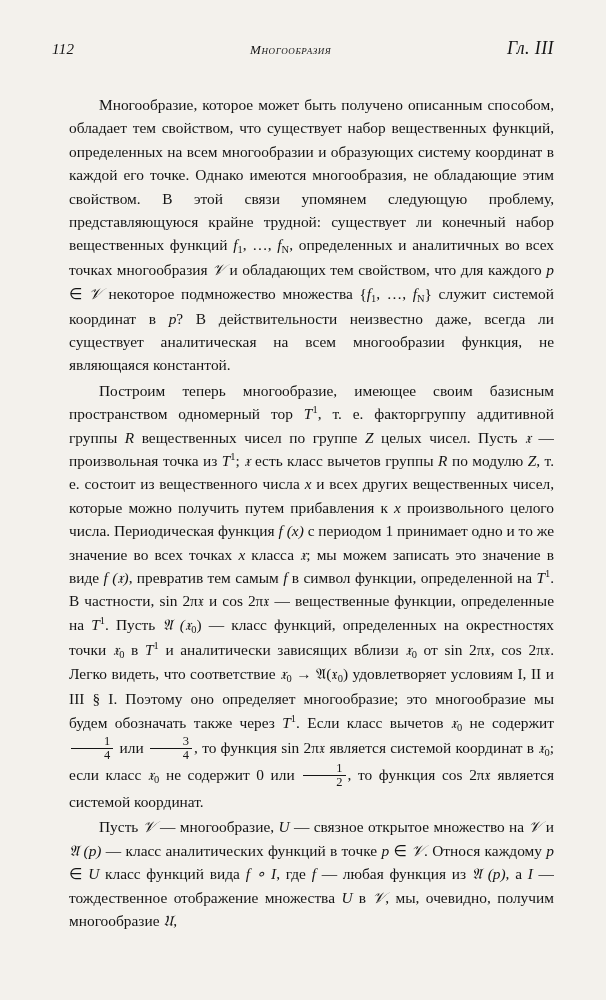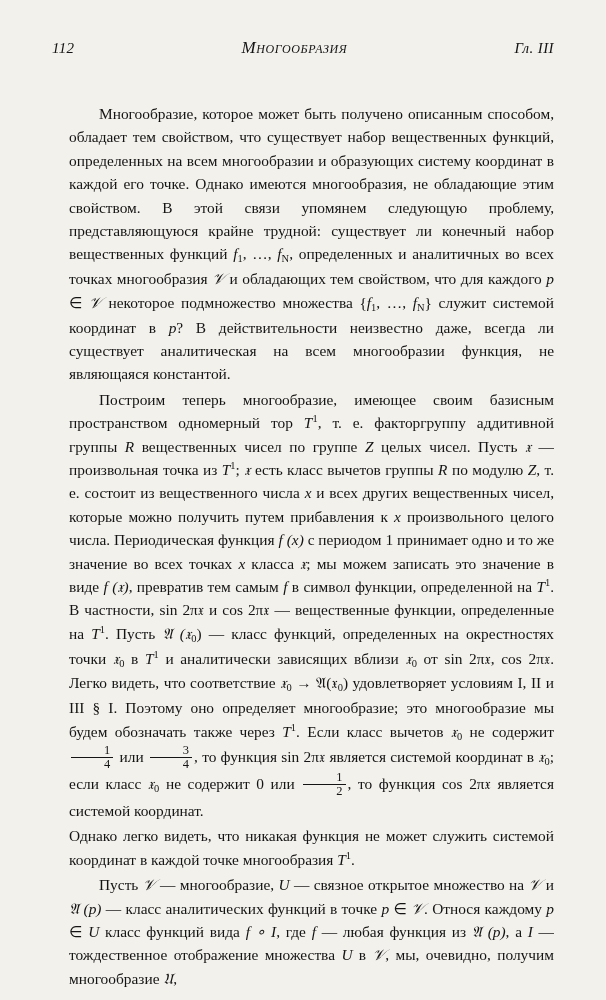--- a/index.html
+++ b/index.html
@@ -22,33 +22,33 @@
     padding: 38px 52px 20px 52px;
     background: #f3f1ec;
   }
   .header {
     display: flex;
     align-items: baseline;
     justify-content: space-between;
     font-style: italic;
     font-size: 15.5px;
     letter-spacing: 0.3px;
-    margin-bottom: 44px;
+    margin-bottom: 34px;
   }
   .header .pageno {
     font-size: 15px;
     font-style: italic;
   }
   .header .running-title {
-    font-size: 17px;
+    font-size: 13px;
     font-variant: small-caps;
     letter-spacing: 0.6px;
   }
   .header .chapter {
-    font-size: 15px;
+    font-size: 18px;
     font-style: italic;
     letter-spacing: 0.4px;
   }
   .body-text {
     font-size: 15.4px;
     line-height: 1.52;
     text-align: justify;
     text-justify: inter-word;
     hyphens: manual;
   }
@@ -106,18 +106,17 @@
     <span class="running-title">Многообразия</span>
     <span class="chapter">Гл. III</span>
   </div>
 
   <div class="body-text">
 
     <p class="para"><span>Многообразие, которое может быть получено описанным способом, обладает тем свойством, что существует набор вещественных функций, определенных на всем многообразии и образующих систему координат в каждой его точке. Однако имеются многообразия, не обладающие этим свойством. В этой связи упомянем следующую проблему, представляющуюся крайне трудной: существует ли конечный набор вещественных функций </span><span class="it">f</span><sub>1</sub><span>, …, </span><span class="it">f</span><sub>N</sub><span>, определенных и аналитичных во всех точках многообразия </span><span class="script">𝒱</span><span> и обладающих тем свойством, что для каждого </span><span class="it">p</span><span> ∈ </span><span class="script">𝒱</span><span> некоторое подмножество множества </span><span>{</span><span class="it">f</span><sub>1</sub><span>, …, </span><span class="it">f</span><sub>N</sub><span>}</span><span> служит системой координат в </span><span class="it">p</span><span>? В действительности неизвестно даже, всегда ли существует аналитическая на всем многообразии функция, не являющаяся константой.</span></p>
 
     <p class="para"><span>Построим теперь многообразие, имеющее своим базисным пространством одномерный тор </span><span class="it">T</span><sup>1</sup><span>, т. е. факторгруппу аддитивной группы </span><span class="it">R</span><span> вещественных чисел по группе </span><span class="it">Z</span><span> целых чисел. Пусть </span><span class="it">𝔵</span><span> — произвольная точка из </span><span class="it">T</span><sup>1</sup><span>; </span><span class="it">𝔵</span><span> есть класс вычетов группы </span><span class="it">R</span><span> по модулю </span><span class="it">Z</span><span>, т. е. состоит из вещественного числа </span><span class="it">x</span><span> и всех других вещественных чисел, которые можно получить путем прибавления к </span><span class="it">x</span><span> произвольного целого числа. Периодическая функция </span><span class="it">f (x)</span><span> с периодом 1 принимает одно и то же значение во всех точках </span><span class="it">x</span><span> класса </span><span class="it">𝔵</span><span>; мы можем записать это значение в виде </span><span class="it">f (𝔵)</span><span>, превратив тем самым </span><span class="it">f</span><span> в символ функции, определенной на </span><span class="it">T</span><sup>1</sup><span>. В частности, sin 2π𝔵 и cos 2π𝔵 — вещественные функции, определенные на </span><span class="it">T</span><sup>1</sup><span>. Пусть </span><span class="script">𝔄 (𝔵</span><sub>0</sub><span>)</span><span> — класс функций, определенных на окрестностях точки </span><span class="it">𝔵</span><sub>0</sub><span> в </span><span class="it">T</span><sup>1</sup><span> и аналитически зависящих вблизи </span><span class="it">𝔵</span><sub>0</sub><span> от sin 2π𝔵, cos 2π𝔵. Легко видеть, что соответствие </span><span class="it">𝔵</span><sub>0</sub><span> → 𝔄(𝔵</span><sub>0</sub><span>) удовлетворяет условиям I, II и III § I. Поэтому оно определяет многообразие; это многообразие мы будем обозначать также через </span><span class="it">T</span><sup>1</sup><span>. Если класс вычетов </span><span class="it">𝔵</span><sub>0</sub><span> не содержит </span><span class="frac"><span class="num">1</span><span class="den">4</span></span><span> или </span><span class="frac"><span class="num">3</span><span class="den">4</span></span><span>, то функция sin 2π𝔵 является системой координат в </span><span class="it">𝔵</span><sub>0</sub><span>; если класс </span><span class="it">𝔵</span><sub>0</sub><span> не содержит 0 или </span><span class="frac"><span class="num">1</span><span class="den">2</span></span><span>, то функция cos 2π𝔵 является системой координат.</span></p>
 
-    <p class="para noindent"><span>Однако легко видеть, что никакая функция не может служить системой координат в каждой точке многообразия </span><span class="it">T</span><sup>1</sup><span>.</span></p>
 
     <p class="para"><span>Пусть </span><span class="script">𝒱</span><span> — многообразие, </span><span class="it">U</span><span> — связное открытое множество на </span><span class="script">𝒱</span><span> и </span><span class="script">𝔄 (p)</span><span> — класс аналитических функций в точке </span><span class="it">p</span><span> ∈ </span><span class="script">𝒱</span><span>. Относя каждому </span><span class="it">p</span><span> ∈ </span><span class="it">U</span><span> класс функций вида </span><span class="it">f ∘ I</span><span>, где </span><span class="it">f</span><span> — любая функция из </span><span class="script">𝔄 (p)</span><span>, а </span><span class="it">I</span><span> — тождественное отображение множества </span><span class="it">U</span><span> в </span><span class="script">𝒱</span><span>, мы, очевидно, получим многообразие </span><span class="script">𝔘</span><span>,</span></p>
 
   </div>
 </div>
 
 </body></html>

